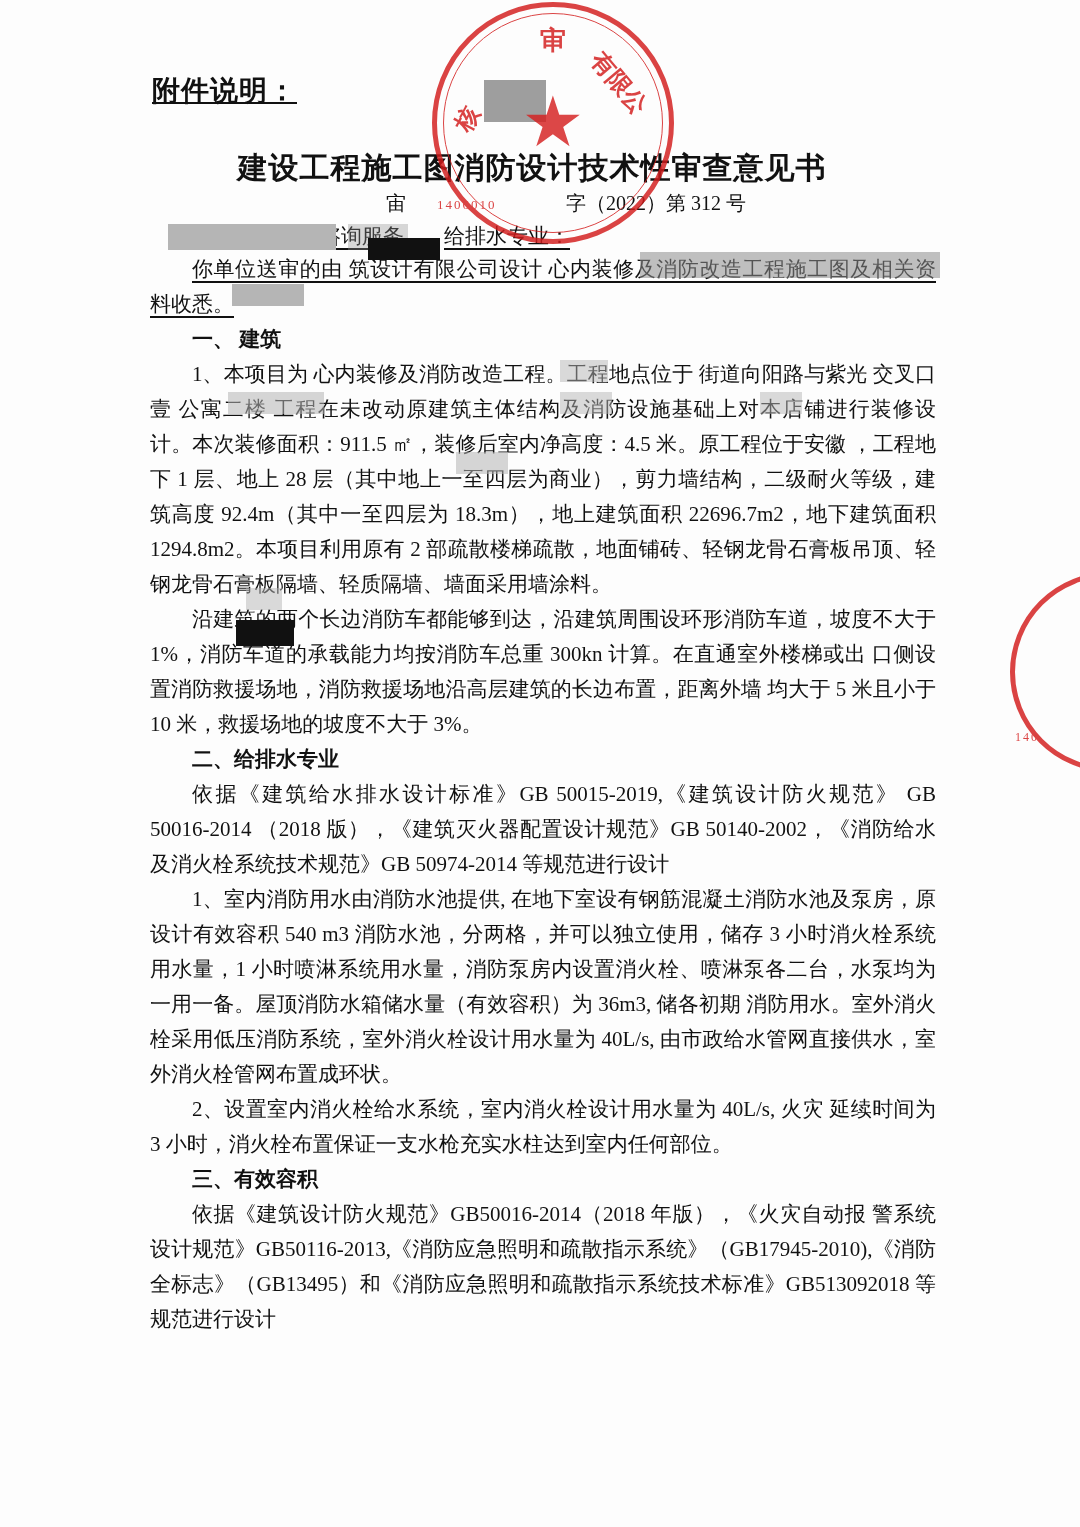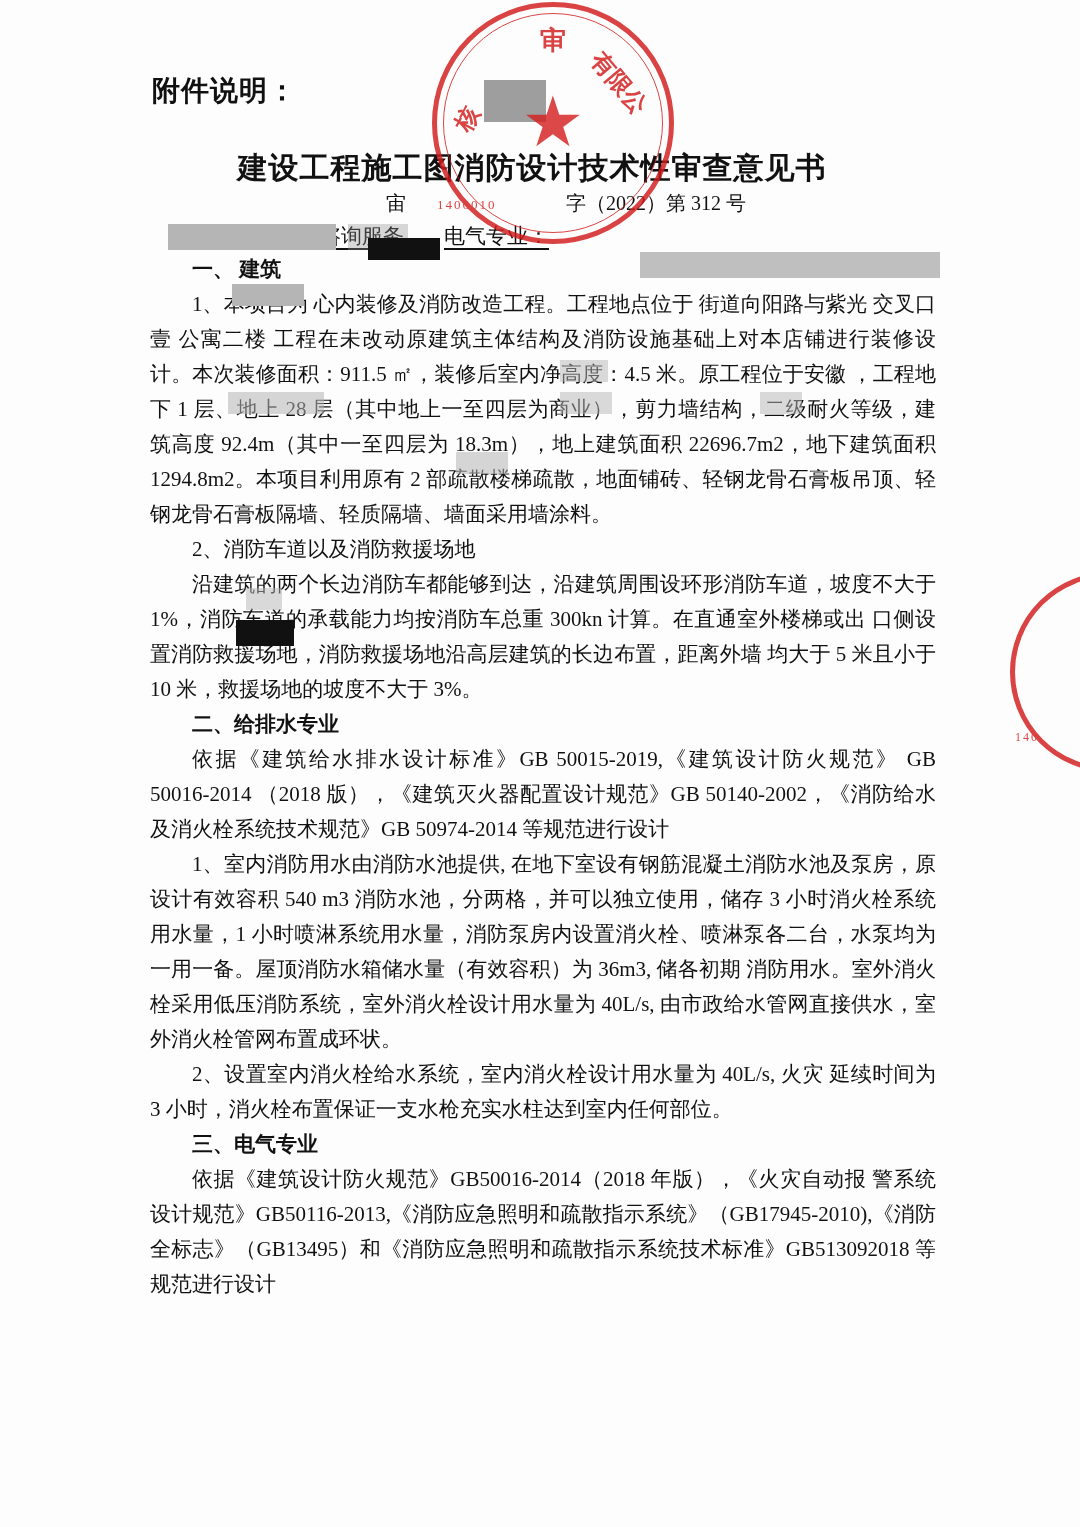--- a/index.html
+++ b/index.html
@@ -129,20 +129,21 @@
     width: 1080px;
     padding: 0;
   }
   .attach-label {
     position: absolute;
     left: 152px;
     top: 72px;
     font-size: 28px;
     font-weight: 600;
     letter-spacing: 1px;
+    text-decoration: underline;
   }
   .doc-title {
     position: absolute;
     left: 0;
     top: 148px;
     width: 1064px;
     text-align: center;
     font-size: 30px;
     font-weight: bold;
     letter-spacing: 1px;
@@ -195,36 +196,36 @@
 
     <div class="doc-number">
       <span class="numblock">
         <span>宙</span>
         <span class="gap" style="width:150px"></span>
         <span>字（2022）第 312 号</span>
       </span>
     </div>
 
     <div class="recipient">
-      <span class="blank"></span><span>咨询服务</span><span class="gap" style="width:40px"></span><span>电气专业：</span>
+      <span class="blank"></span><span>咨询服务</span><span class="gap" style="width:40px"></span><span>给排水专业：</span>
     </div>
 
     <div class="body-text">
+      <p class="u">你单位送审的由          筑设计有限公司设计                              心内装修及消防改造工程施工图及相关资料收悉。</p>
 
       <p class="sec-head">一、  建筑</p>
       <p>1、本项目为                        心内装修及消防改造工程。工程地点位于              街道向阳路与紫光      交叉口壹     公寓二楼     工程在未改动原建筑主体结构及消防设施基础上对本店铺进行装修设计。本次装修面积：911.5 ㎡，装修后室内净高度：4.5 米。原工程位于安徽        ，工程地下 1 层、地上 28 层（其中地上一至四层为商业），剪力墙结构，二级耐火等级，建筑高度 92.4m（其中一至四层为 18.3m），地上建筑面积 22696.7m2，地下建筑面积 1294.8m2。本项目利用原有 2 部疏散楼梯疏散，地面铺砖、轻钢龙骨石膏板吊顶、轻钢龙骨石膏板隔墙、轻质隔墙、墙面采用墙涂料。</p>
-      <p>2、消防车道以及消防救援场地</p>
       <p>      沿建筑的两个长边消防车都能够到达，沿建筑周围设环形消防车道，坡度不大于 1%，消防车道的承载能力均按消防车总重 300kn 计算。在直通室外楼梯或出  口侧设置消防救援场地，消防救援场地沿高层建筑的长边布置，距离外墙 均大于 5 米且小于 10 米，救援场地的坡度不大于 3%。</p>
 
       <p class="sec-head">二、给排水专业</p>
       <p>依据《建筑给水排水设计标准》GB 50015-2019,《建筑设计防火规范》 GB 50016-2014 （2018 版），《建筑灭火器配置设计规范》GB 50140-2002，《消防给水及消火栓系统技术规范》GB 50974-2014 等规范进行设计</p>
       <p>1、室内消防用水由消防水池提供, 在地下室设有钢筋混凝土消防水池及泵房，原设计有效容积 540 m3 消防水池，分两格，并可以独立使用，储存 3 小时消火栓系统 用水量，1 小时喷淋系统用水量，消防泵房内设置消火栓、喷淋泵各二台，水泵均为一用一备。屋顶消防水箱储水量（有效容积）为 36m3, 储各初期 消防用水。室外消火栓采用低压消防系统，室外消火栓设计用水量为 40L/s, 由市政给水管网直接供水，室外消火栓管网布置成环状。</p>
       <p>2、设置室内消火栓给水系统，室内消火栓设计用水量为 40L/s, 火灾 延续时间为 3 小时，消火栓布置保证一支水枪充实水柱达到室内任何部位。</p>
 
-      <p class="sec-head">三、电气专业</p>
+      <p class="sec-head">三、有效容积</p>
       <p>依据《建筑设计防火规范》GB50016-2014（2018 年版），《火灾自动报 警系统设计规范》GB50116-2013,《消防应急照明和疏散指示系统》（GB17945-2010),《消防全标志》（GB13495）和《消防应急照明和疏散指示系统技术标准》GB513092018 等规范进行设计</p>
 
     </div>
   </div>
 
   <div class="redact" style="left:484px;top:80px;width:62px;height:42px;"></div>
   <div class="redact light" style="left:168px;top:224px;width:168px;height:26px;"></div>
   <div class="redact mid" style="left:348px;top:224px;width:60px;height:26px;opacity:.35"></div>
   <div class="redact dark" style="left:368px;top:238px;width:72px;height:22px;"></div>
   <div class="redact mid" style="left:640px;top:252px;width:300px;height:26px;opacity:.55"></div>

